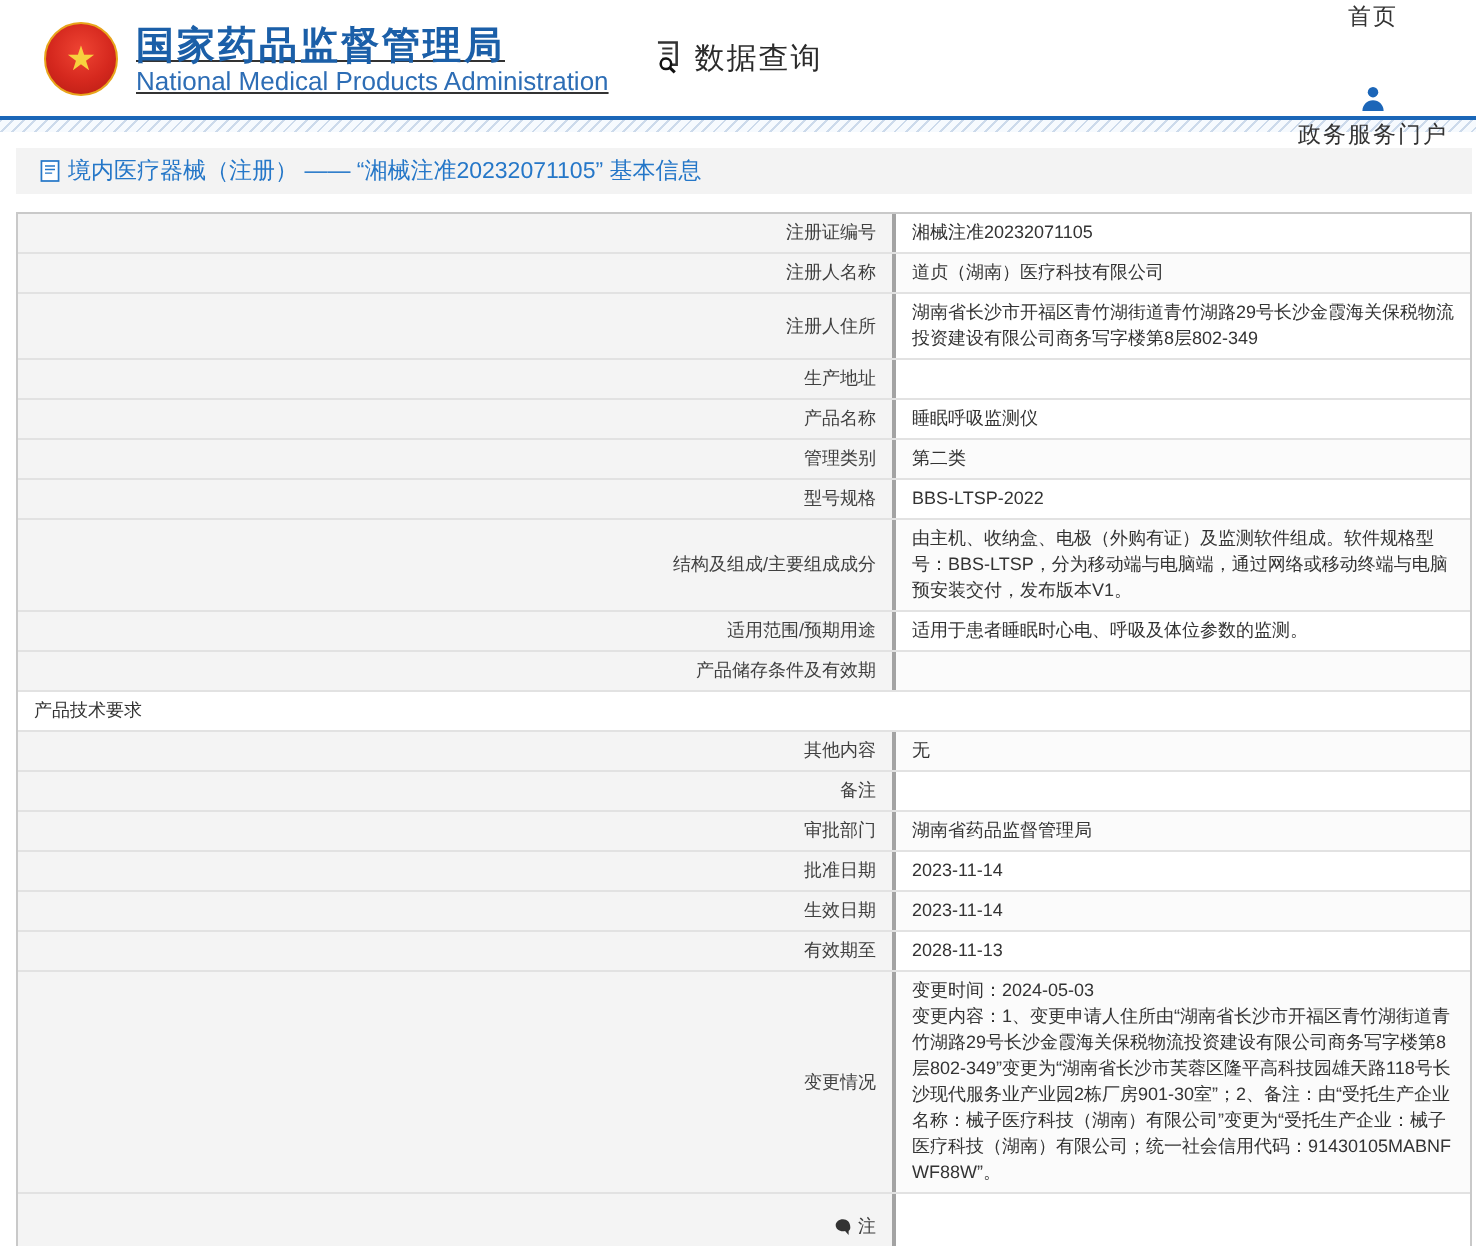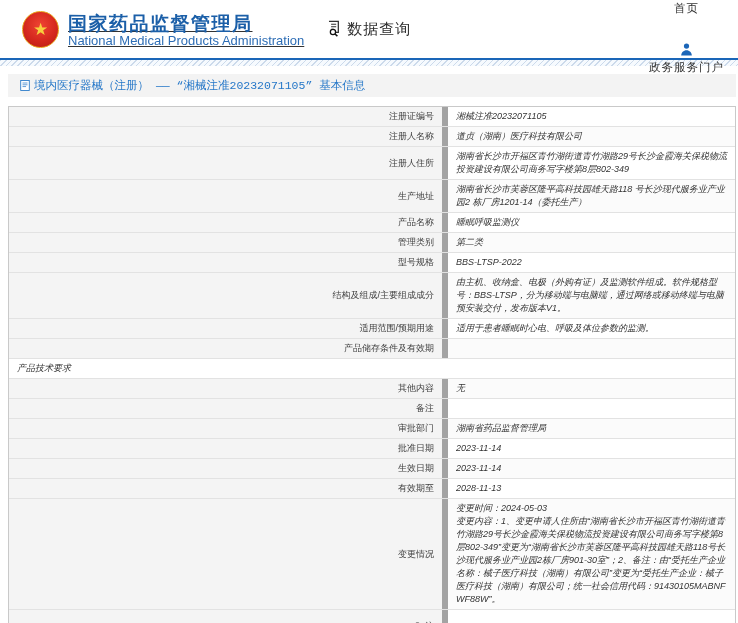--- a/index.html
+++ b/index.html
@@ -24,33 +24,33 @@
   .nav-item svg { display: block; margin-bottom: 3px; }
   .nav-label { font-size: 11.5px; color: #333; letter-spacing: 1px; }
 
   
   .blue-line { height: 2px; background: #1a66b8; }
   .hatch-band { height: 6px; background:
       repeating-linear-gradient(135deg, #ccdaeb 0px, #ccdaeb 1px, #f6fafe 1px, #f6fafe 4px); }
 
   
   .content { margin: 8px 2px 0 8px; }
-  .section-bar { height: 23px; background: #f3f3f3; display: flex; align-items: center; padding-left: 12px; font-family: Liberation Mono, monospace; }
+  .section-bar { height: 23px; background: #f3f3f3; display: flex; align-items: center; padding-left: 12px; }
   .section-bar svg { display: block; }
   .section-title { font-size: 11.5px; color: #2577c8; margin-left: 4px; }
 
   
   .info-table { margin-top: 9px; border: 1px solid #c9c9c9; border-bottom: 1px solid #d6d6d6; background: #fff; }
   .row { display: flex; border-bottom: 1px solid #e2e2e2; }
   .row:last-child { border-bottom: none; }
   .cell { font-size: 9px; line-height: 13px; padding: 3px 8px; }
   .cell.label { width: 439px; flex: 0 0 439px; text-align: right; background: #f4f4f4;
-                border-right: 6px solid #a3a3a3; color: #404040;
+                border-right: 2px solid #a3a3a3; color: #404040;
                 display: flex; justify-content: flex-end; align-items: center; gap: 3px; }
-  .cell.value { flex: 1 1 auto; color: #333; white-space: pre-line; word-break: break-all; font-style: italic; }
+  .cell.value { flex: 1 1 auto; color: #333; white-space: pre-line; word-break: break-all; }
   .row:nth-child(even) .cell.value { background: #fbfbfb; }
   .note-icon { display: inline-flex; }
 </style>
 </head>
 <body>
 
 <header class="header">
   <div class="logo-group">
     <div class="emblem">★</div>
     <div class="agency-titles">
@@ -113,21 +113,20 @@
     <div class="row">
       <div class="cell label">注册人名称</div>
       <div class="cell value">道贞（湖南）医疗科技有限公司</div>
     </div>
     <div class="row">
       <div class="cell label">注册人住所</div>
       <div class="cell value">湖南省长沙市开福区青竹湖街道青竹湖路29号长沙金霞海关保税物流投资建设有限公司商务写字楼第8层802-349</div>
     </div>
     <div class="row">
       <div class="cell label">生产地址</div>
-      <div class="cell value">湖南省长沙市芙蓉区隆平高科技园雄天路118 号长沙现代服务业产业园2 栋厂房1201-14（委托生产）</div>
     </div>
     <div class="row">
       <div class="cell label">产品名称</div>
       <div class="cell value">睡眠呼吸监测仪</div>
     </div>
     <div class="row">
       <div class="cell label">管理类别</div>
       <div class="cell value">第二类</div>
     </div>
     <div class="row">

